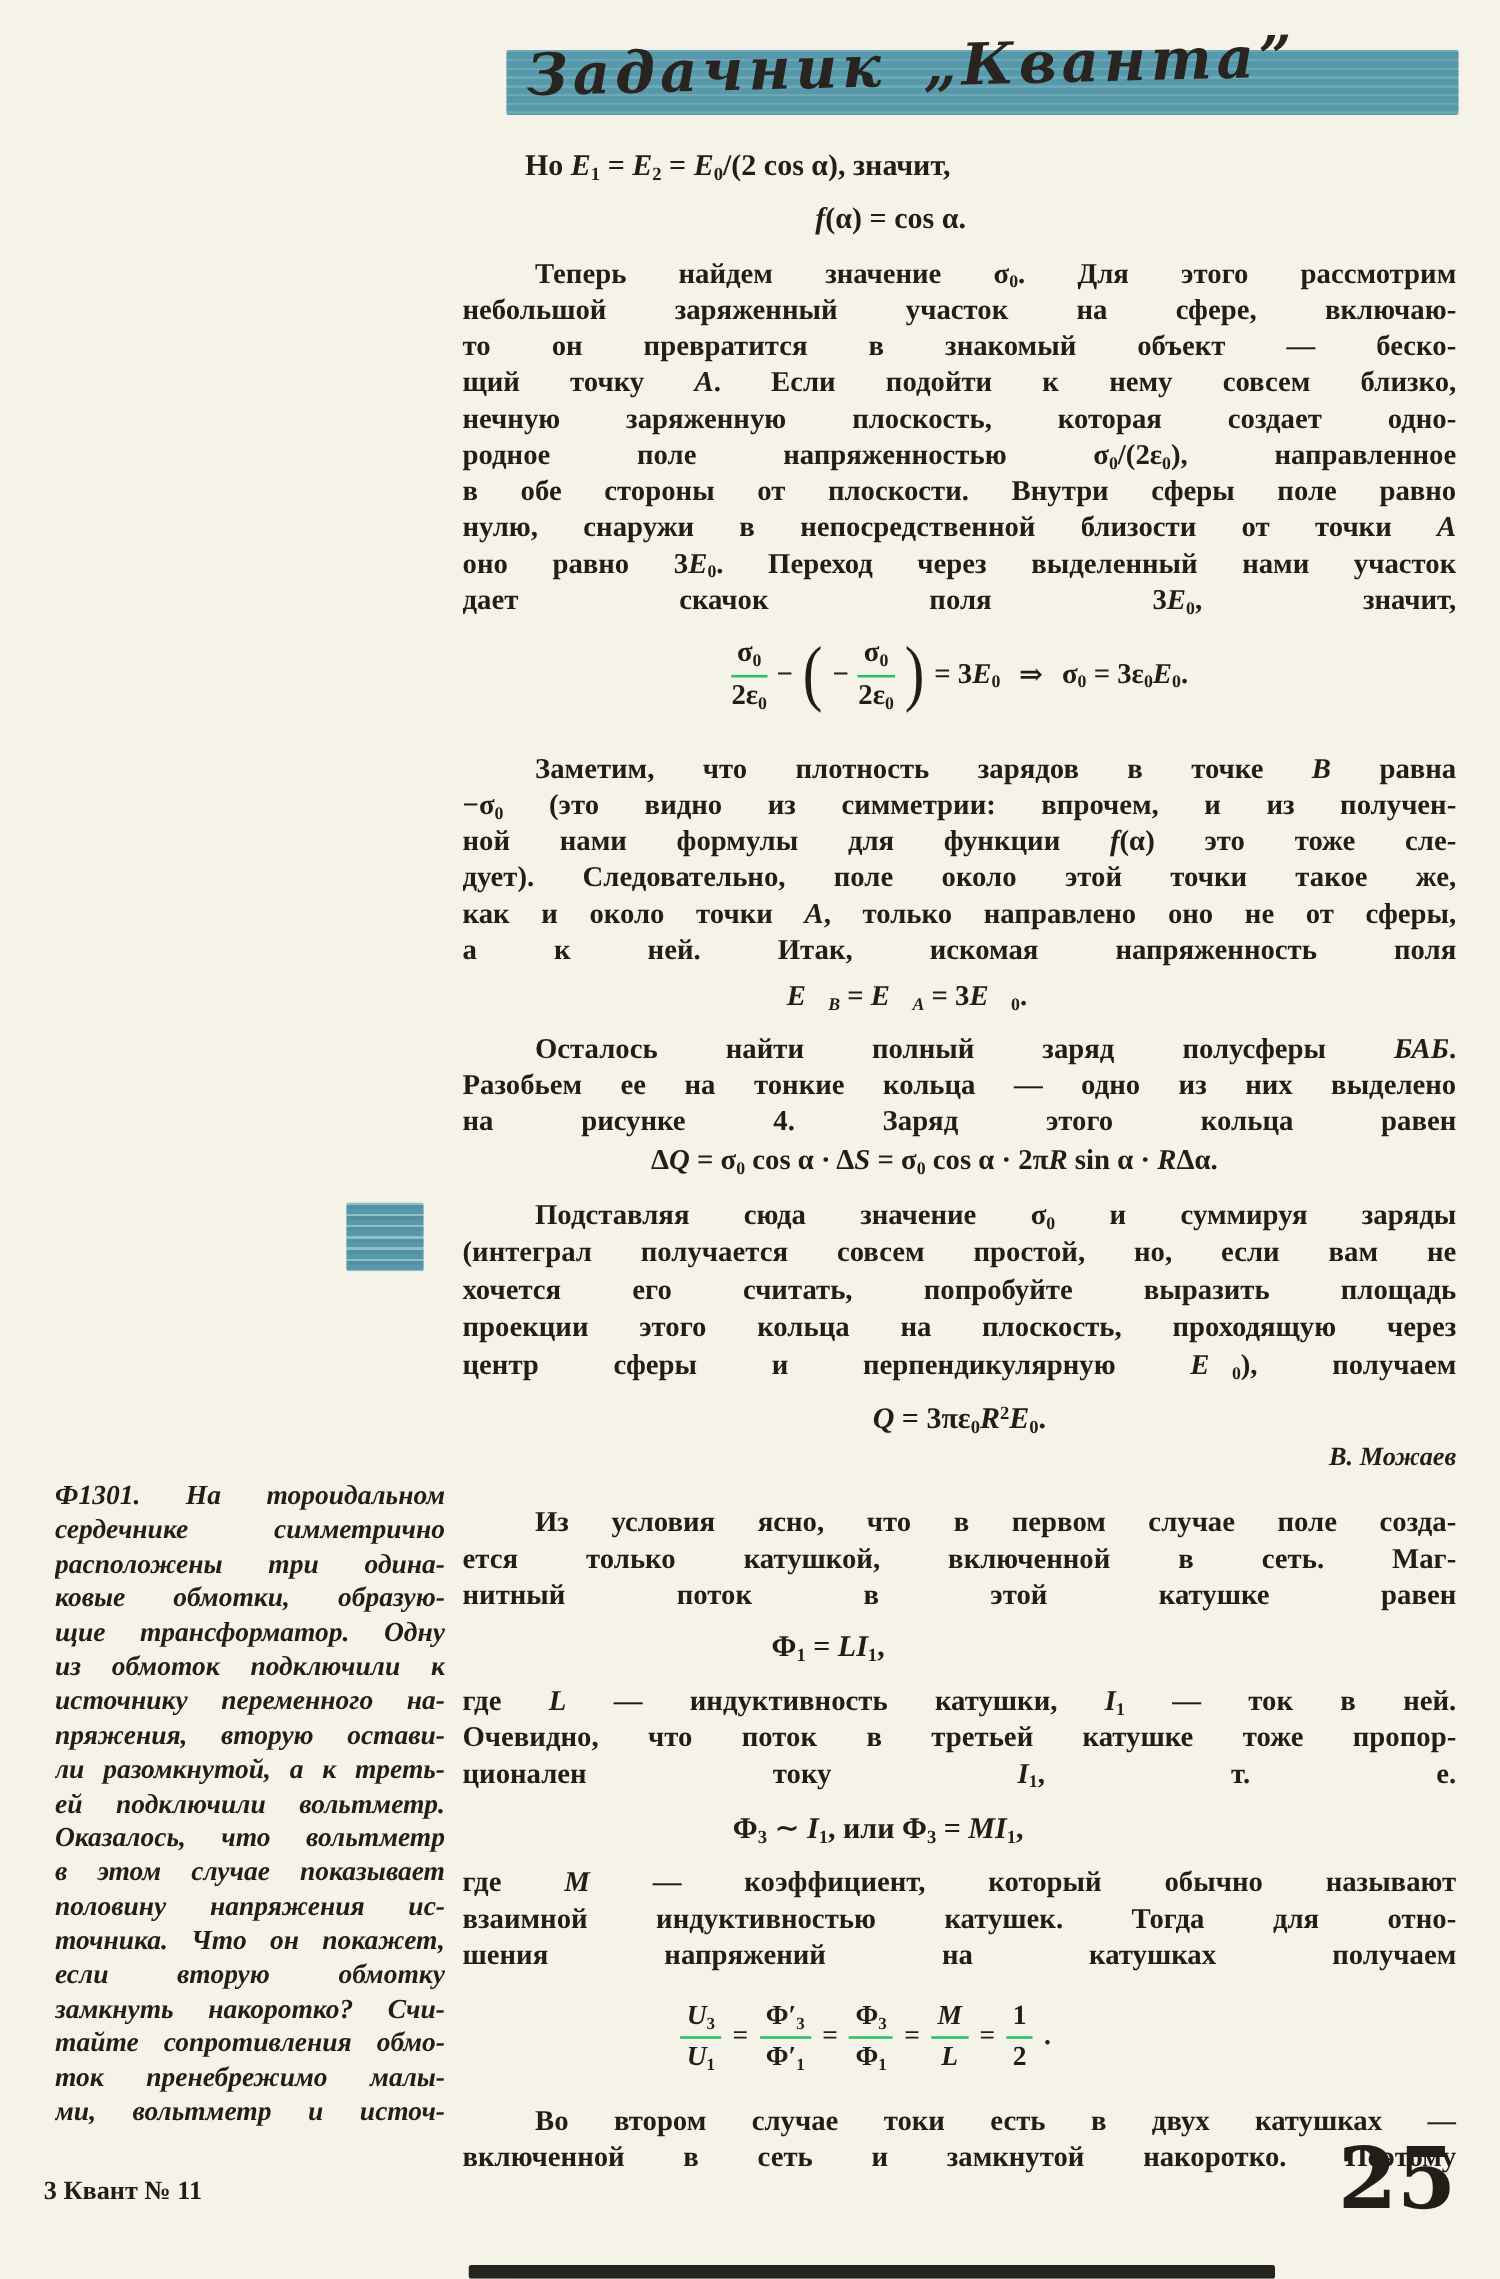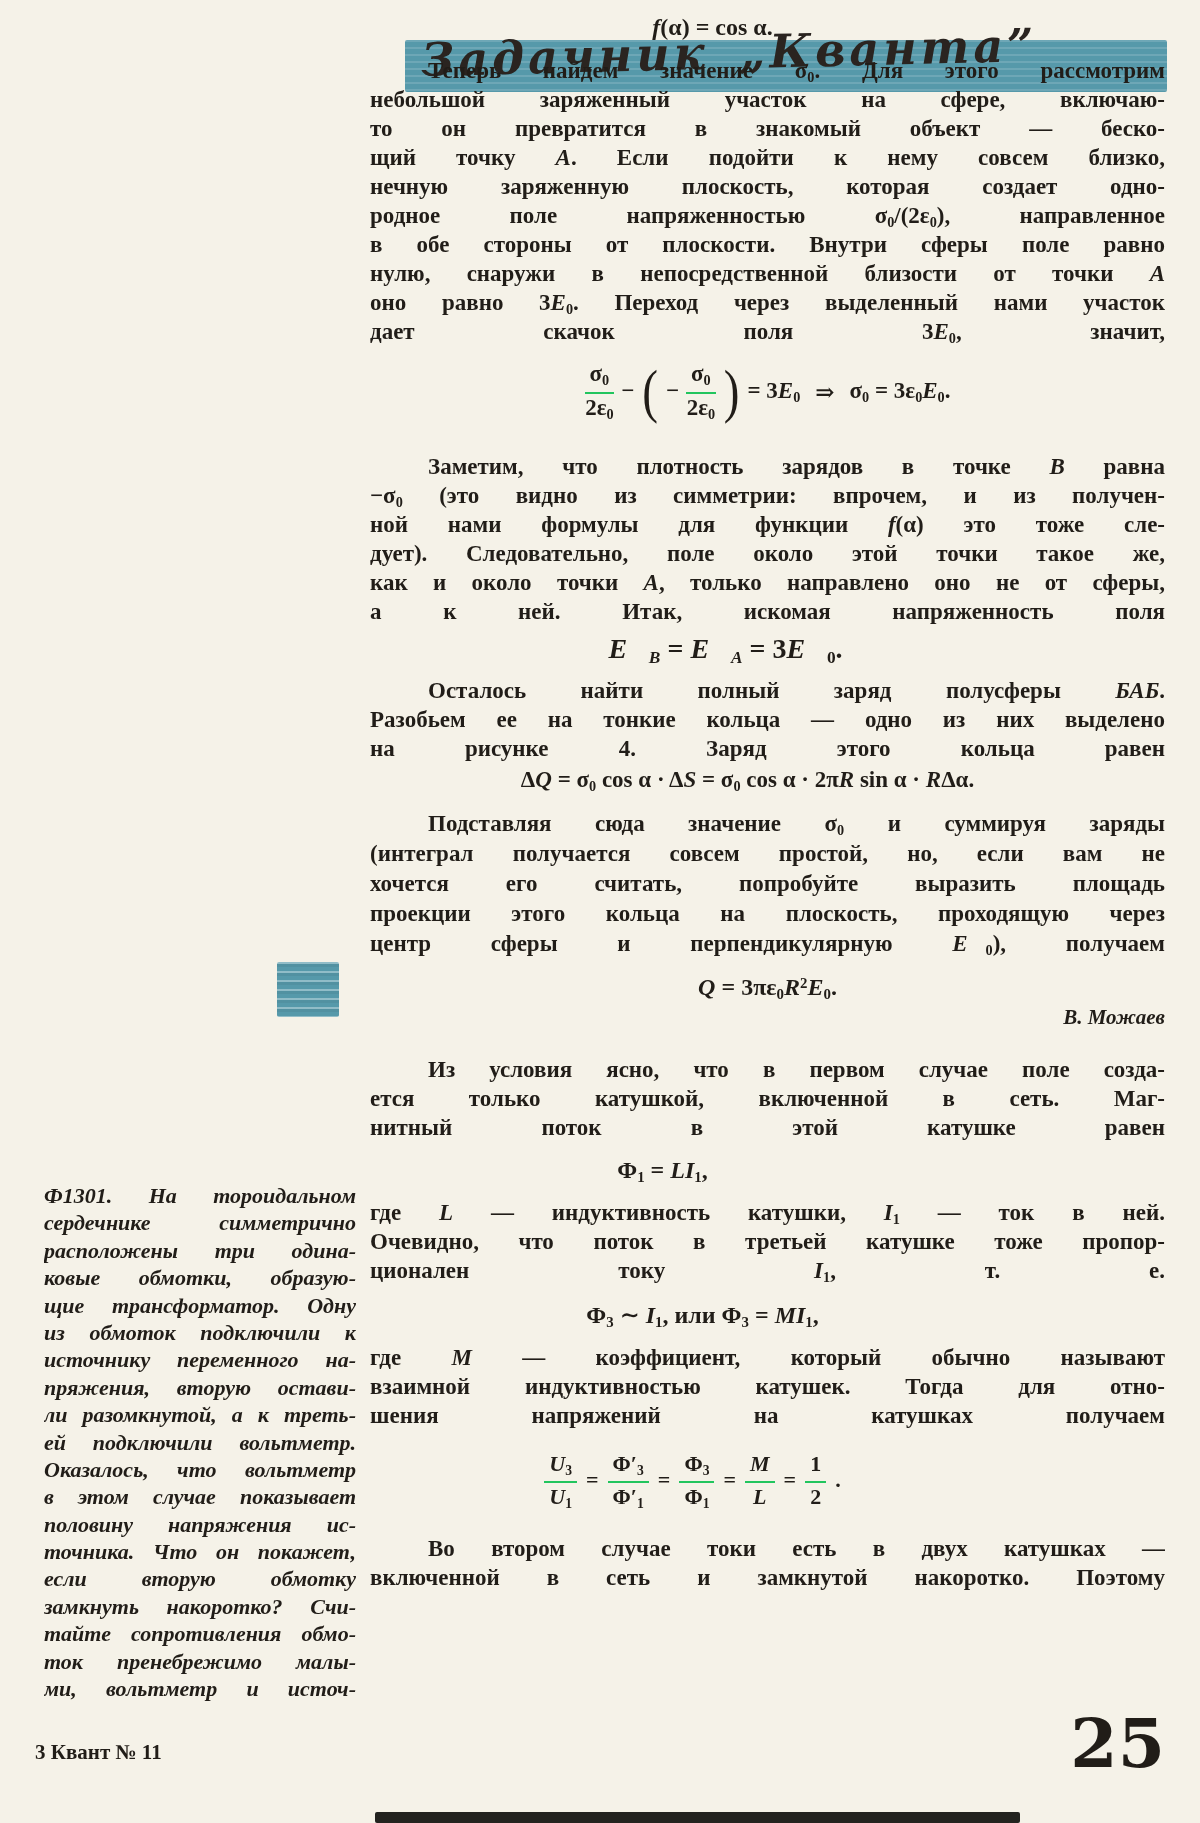--- a/index.html
+++ b/index.html
@@ -33,21 +33,21 @@
   .pB{margin-top:12px;}
   .pC{margin-top:12px;}
   .pD{margin-top:22px;}
 
   .f-sigma{margin-top:14px;height:62px;font-size:23px;display:flex;align-items:center;justify-content:center;gap:7px;}
   .frac{display:inline-block;text-align:center;line-height:1.05;}
   .frac .num{display:block;border-bottom:2px solid #22c55e;padding:0 5px 5px;}
   .frac .den{display:block;padding-top:2px;}
   .bigp{font-size:205%;font-weight:400;display:inline-block;transform:scaleY(1.25);margin:0 1px;}
   .arrow{margin:0 8px;font-family:"DejaVu Serif",serif;}
-  .f-eb{margin-top:6px;height:34px;line-height:34px;font-size:28px;padding-right:84px;}
+  .f-eb{margin-top:6px;height:34px;line-height:34px;font-size:23px;padding-right:84px;}
   .f-dq{margin-top:2px;height:30px;line-height:30px;font-size:23px;padding-right:40px;}
   .f-q{margin-top:12px;height:32px;line-height:32px;font-size:24px;}
   .author{margin-top:2px;height:24px;line-height:24px;text-align:right;font-style:italic;font-weight:700;font-size:21px;}
   .f-phi1{margin-top:12px;height:32px;line-height:32px;font-size:24px;padding-right:210px;}
   .f-phi3{margin-top:14px;height:32px;line-height:32px;font-size:24px;padding-right:130px;}
   .f-ratio{margin-top:18px;height:64px;font-size:22px;font-weight:700;display:flex;align-items:center;justify-content:center;gap:9px;padding-right:150px;}
 
   sub{font-size:62%;vertical-align:-0.28em;line-height:0;}
   sup{font-size:62%;vertical-align:0.45em;line-height:0;}
 
@@ -68,20 +68,21 @@
 </head>
 <body>
 
 <div class="page">
 
   <div class="banner">
     <div class="banner-script">Задачник „Кванта”</div>
   </div>
 
   <div class="main">
+    <div class="intro">Но  <i>E</i><sub>1</sub> = <i>E</i><sub>2</sub> = <i>E</i><sub>0</sub>/(2 cos α),  значит,</div>
     <div class="disp f-f"><i>f</i>(α) = cos α.</div>
 
     <div class="para p1">
         <div class="ln">Теперь найдем значение σ<sub>0</sub>. Для этого рассмотрим</div>
         <div class="ln">небольшой заряженный участок на сфере, включаю-</div>
         <div class="ln">то он превратится в знакомый объект — беско-</div>
         <div class="ln">щий точку <i>A</i>. Если подойти к нему совсем близко,</div>
         <div class="ln">нечную заряженную плоскость, которая создает одно-</div>
         <div class="ln">родное поле напряженностью σ<sub>0</sub>/(2ε<sub>0</sub>), направленное</div>
         <div class="ln">в обе стороны от плоскости. Внутри сферы поле равно</div>

